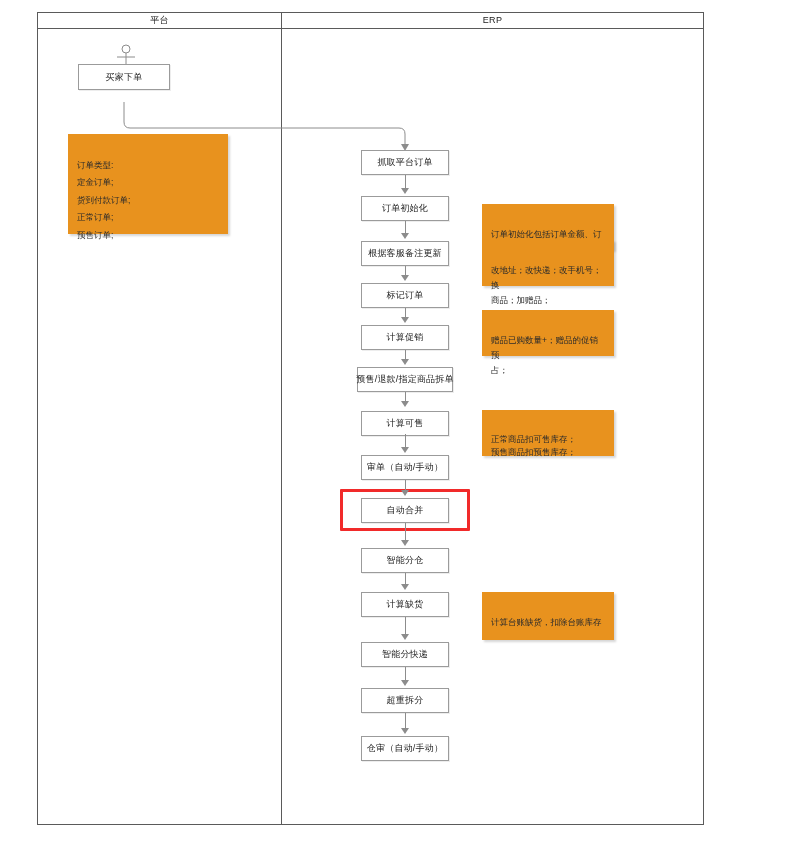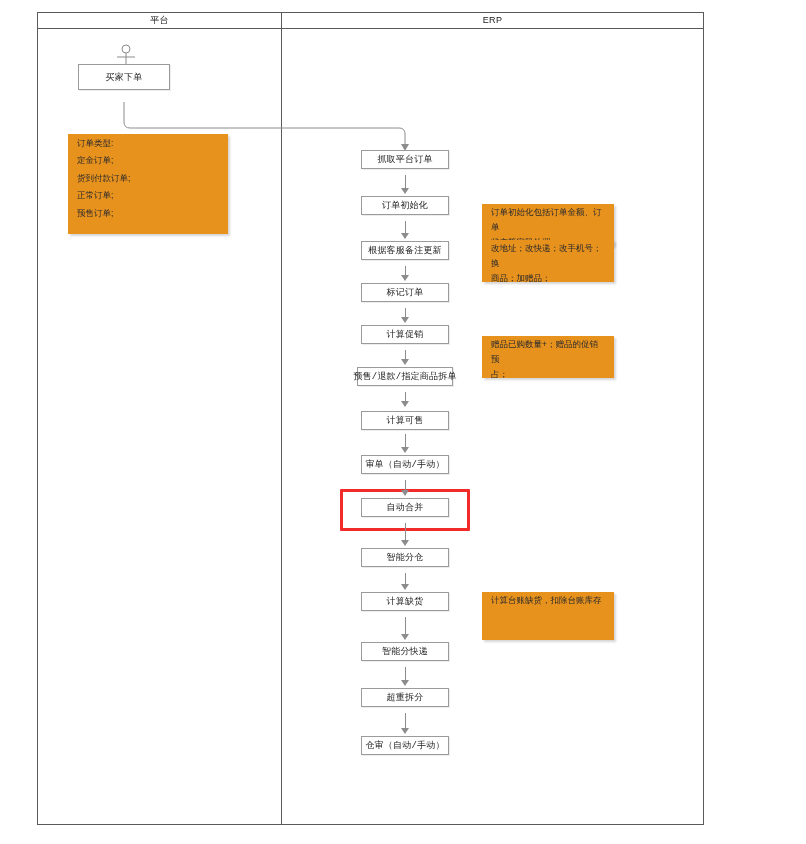--- a/index.html
+++ b/index.html
@@ -67,21 +67,21 @@
     letter-spacing: .2px;
     box-shadow: 1px 1px 0 rgba(0,0,0,.07);
     white-space: nowrap;
   }
   .node.start {
     left: 78px; top: 64px;
     width: 92px; height: 26px;
   }
   .node.flow {
     left: 361px;
-    width: 88px; height: 19px; font-family: Liberation Mono, monospace;
+    width: 88px; height: 25px;
   }
   .node.flow.wide {
     left: 357px;
     width: 96px;
   }
 
   
   .highlight {
     position: absolute;
     left: 340px; top: 489px;
@@ -110,21 +110,21 @@
   .elbow { position: absolute; left: 70px; top: 100px; width: 350px; height: 54px; }
   .elbow svg { display: block; }
 
   
   .note {
     position: absolute;
     background: #e8921e;
     color: #2b2b2b;
     font-size: 8.5px;
     line-height: 1.75;
-    padding: 1px 9px;
+    padding: 23px 9px;
     box-shadow: 2px 2px 2px rgba(0,0,0,.16);
   }
   .note.left-note {
     left: 68px; top: 134px;
     width: 160px; height: 100px;
     line-height: 2.05;
   }
   .note.right-note {
     left: 482px;
     width: 132px;
@@ -229,24 +229,28 @@
   <div class="note right-note" style="top:204px; height:42px">
     <span class="note-line">订单初始化包括订单金额、订单</span>
     <span class="note-line">状态等字段处理</span>
   </div>
 
   <div class="note right-note" style="top:240px; height:42px">
     <span class="note-line">改地址；改快递；改手机号；换</span>
     <span class="note-line">商品；加赠品；</span>
   </div>
 
-  <div class="note right-note" style="top:336px; height:42px">
+  <div class="note right-note" style="top:310px; height:42px">
     <span class="note-line">赠品已购数量+；赠品的促销预</span>
     <span class="note-line">占；</span>
   </div>
 
 
+  <div class="note right-note" style="top:410px; height:36px; line-height:1.5">
+    <span class="note-line">正常商品扣可售库存；</span>
+    <span class="note-line">预售商品扣预售库存；</span>
+  </div>
 
   <div class="note right-note" style="top:592px; height:48px">
     <span class="note-line">计算台账缺货，扣除台账库存</span>
   </div>
 
 </div>
 
 </body></html>

